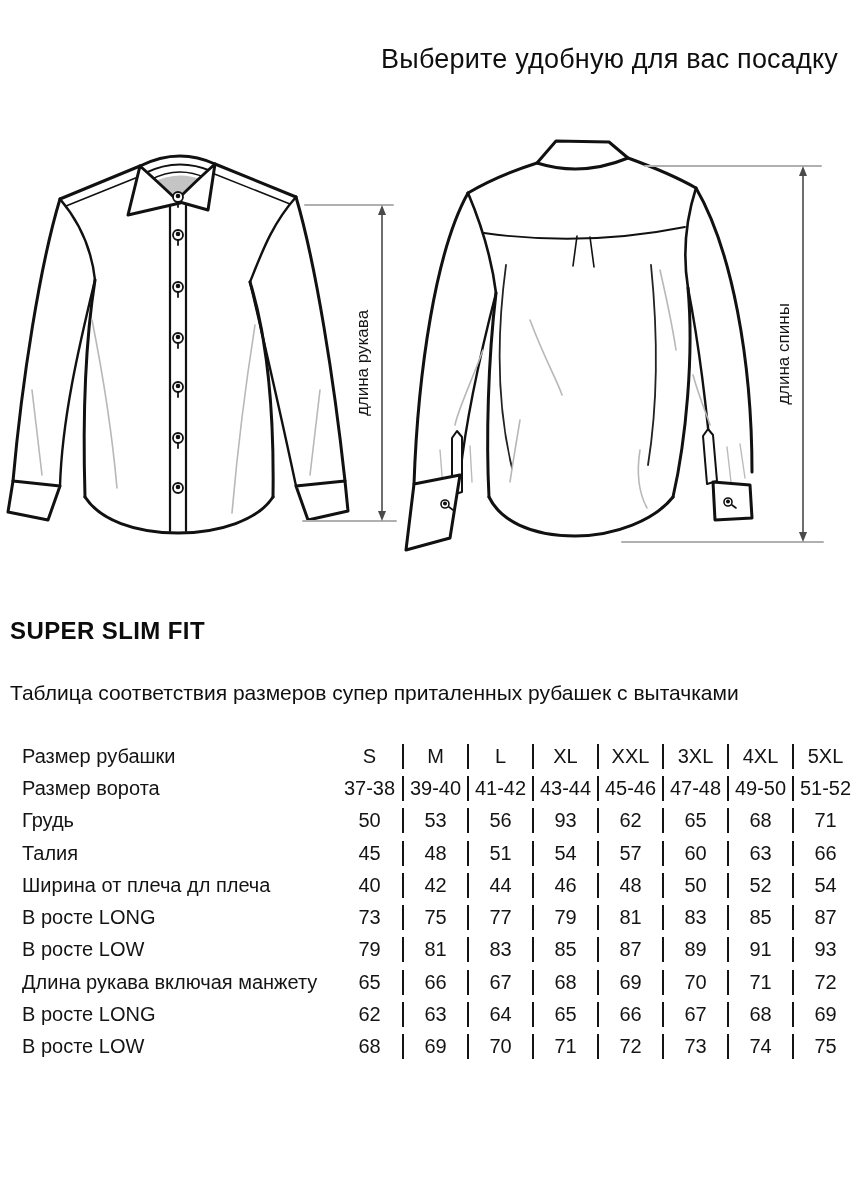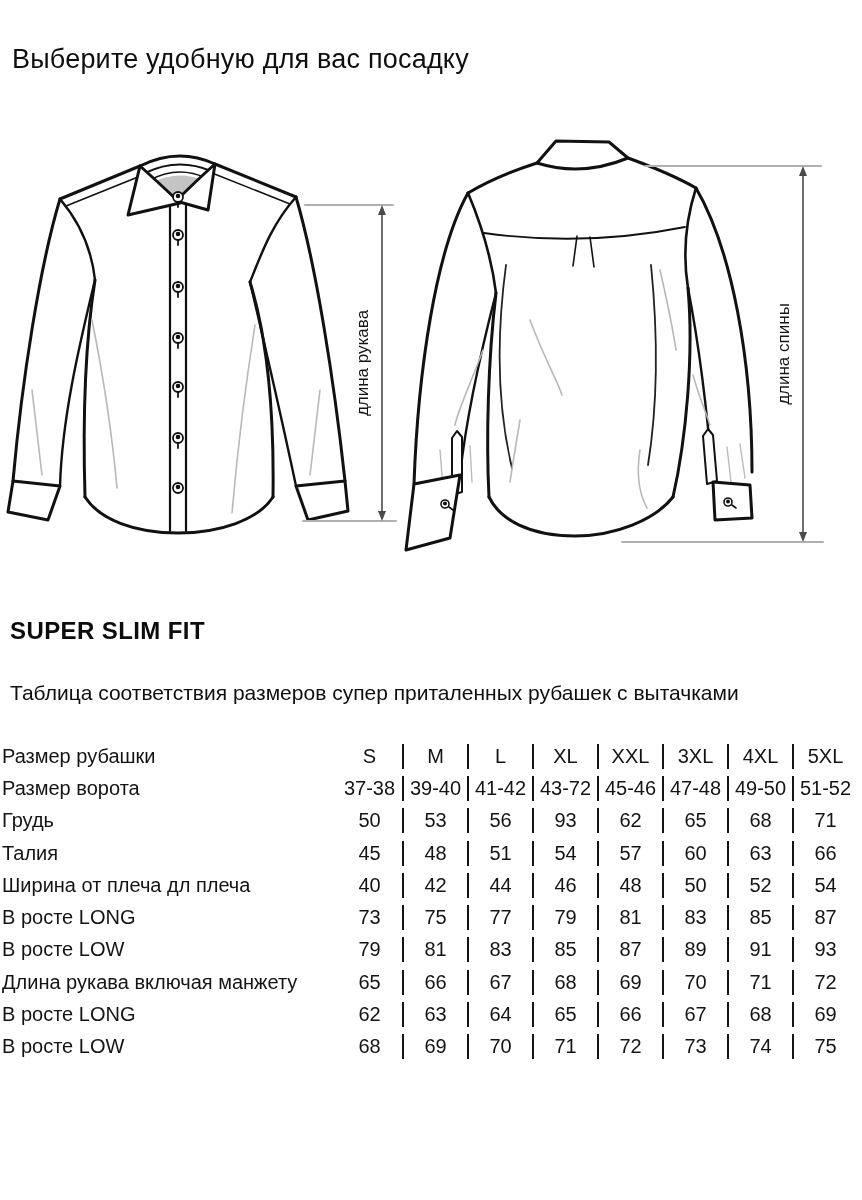--- a/index.html
+++ b/index.html
@@ -1,37 +1,37 @@
 <!DOCTYPE html>
 <html><head>
 <meta charset="utf-8">
 <style>
   html,body{margin:0;padding:0;background:#fff;}
   .canvas{
     position:relative; width:862px; height:1200px; background:#ffffff;
     font-family:"Liberation Sans", sans-serif; color:#111; overflow:hidden;
   }
   .page-title{
-    position:absolute; top:44px; left:12px; width:838px;
-    text-align:left; font-size:27px; font-weight:400; color:#0f0f0f;
+    position:absolute; top:44px; left:0; width:838px;
+    text-align:right; font-size:27px; font-weight:400; color:#0f0f0f;
     letter-spacing:0.2px;
   }
   .diagram-layer{ position:absolute; top:120px; left:0; }
   .section-heading{
     position:absolute; top:617px; left:10px;
     font-size:24px; font-weight:900; letter-spacing:0.4px; color:#0c0c0c;
   }
   .section-desc{
     position:absolute; top:676px; left:10px;
     font-size:21px; line-height:34px; color:#0f0f0f;
   }
   .size-table{ position:absolute; top:740px; left:0; width:857px; }
   .trow{ display:flex; align-items:center; height:32.3px; }
   .tlabel{
-    width:337px; box-sizing:border-box; padding-left:2px;
+    width:337px; box-sizing:border-box; padding-left:22px;
     font-size:20px; color:#141414; white-space:nowrap;
   }
   .tcell{
     width:65px; box-sizing:border-box; height:25px;
     display:flex; align-items:center; justify-content:center;
     font-size:20px; color:#141414;
   }
   .tcell + .tcell{ border-left:2px solid #141414; }
 </style>
 </head>
@@ -211,21 +211,21 @@
         <div class="tcell">XXL</div>
         <div class="tcell">3XL</div>
         <div class="tcell">4XL</div>
         <div class="tcell">5XL</div>
       </div>
       <div class="trow">
         <div class="tlabel">Размер ворота</div>
         <div class="tcell">37-38</div>
         <div class="tcell">39-40</div>
         <div class="tcell">41-42</div>
-        <div class="tcell">43-72</div>
+        <div class="tcell">43-44</div>
         <div class="tcell">45-46</div>
         <div class="tcell">47-48</div>
         <div class="tcell">49-50</div>
         <div class="tcell">51-52</div>
       </div>
       <div class="trow">
         <div class="tlabel">Грудь</div>
         <div class="tcell">50</div>
         <div class="tcell">53</div>
         <div class="tcell">56</div>

